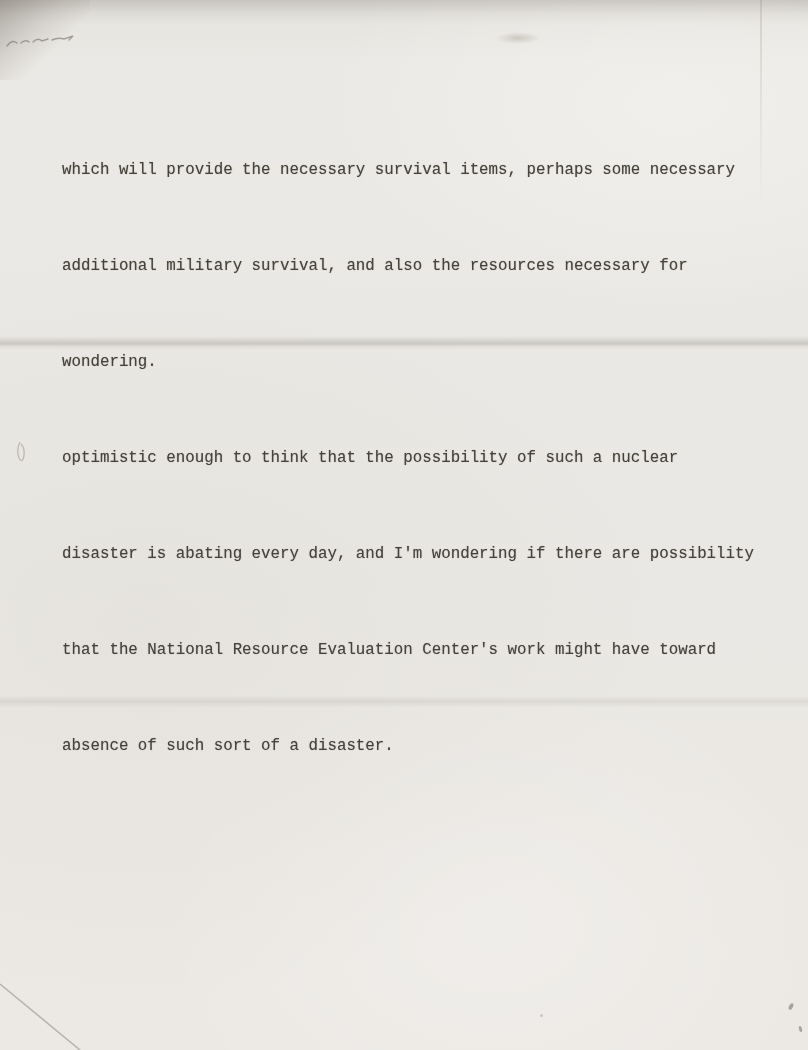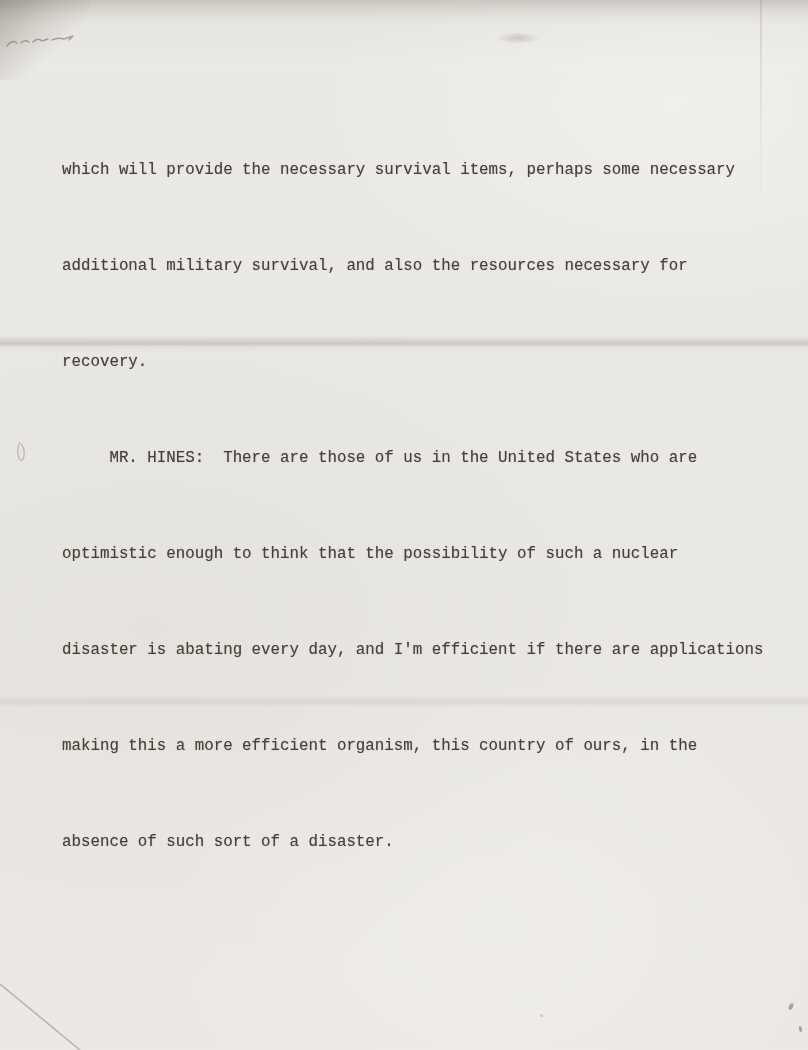--- a/index.html
+++ b/index.html
@@ -63,25 +63,24 @@
     <line x1="0" y1="12" x2="80" y2="78" stroke="rgba(120,116,108,0.45)" stroke-width="1.6"></line>
   </svg>
 
   <div class="artifact speck" style="left:789px;top:1003px;width:4px;height:7px;transform:rotate(25deg);"></div>
   <div class="artifact speck" style="left:799px;top:1026px;width:3px;height:6px;transform:rotate(-15deg);"></div>
   <div class="artifact speck" style="left:540px;top:1014px;width:3px;height:3px;opacity:.5;"></div>
 
   <div class="text-block">
     <div class="tl"><span>which will provide the necessary survival items, perhaps some necessary</span></div>
     <div class="tl"><span>additional military survival, and also the resources necessary for</span></div>
-    <div class="tl"><span>recovery.</span></div>
-    <div class="tl"><span>     MR. HINES:  There are those of us in the United States who are</span></div>
+    <div class="tl"><span>wondering.</span></div>
     <div class="tl"><span>optimistic enough to think that the possibility of such a nuclear</span></div>
-    <div class="tl"><span>disaster is abating every day, and I'm efficient if there are applications</span></div>
-    <div class="tl"><span>making this a more efficient organism, this country of ours, in the</span></div>
+    <div class="tl"><span>disaster is abating every day, and I'm wondering if there are possibility</span></div>
+    <div class="tl"><span>that the National Resource Evaluation Center's work might have toward</span></div>
     <div class="tl"><span>absence of such sort of a disaster.</span></div>
     
     
     
     
     
     
     
     
     

